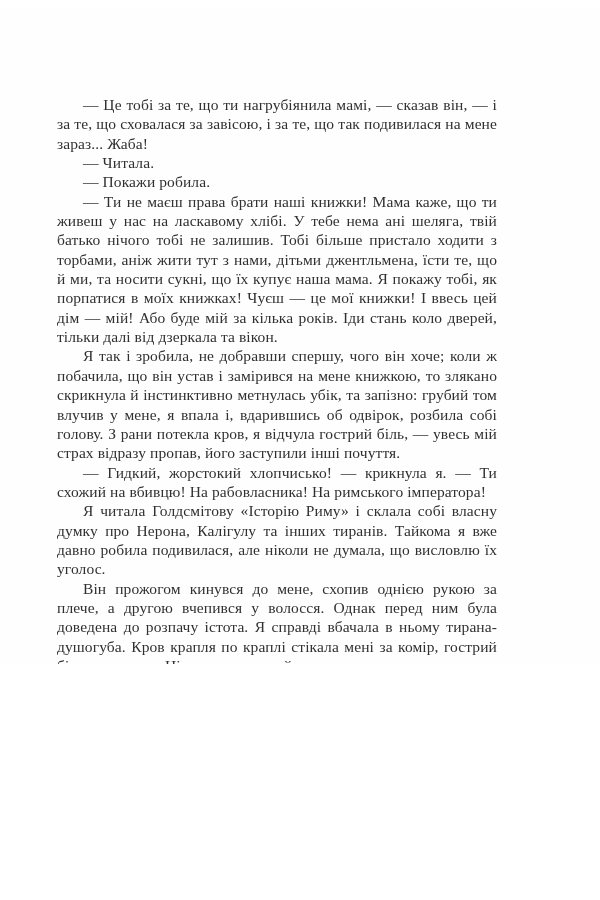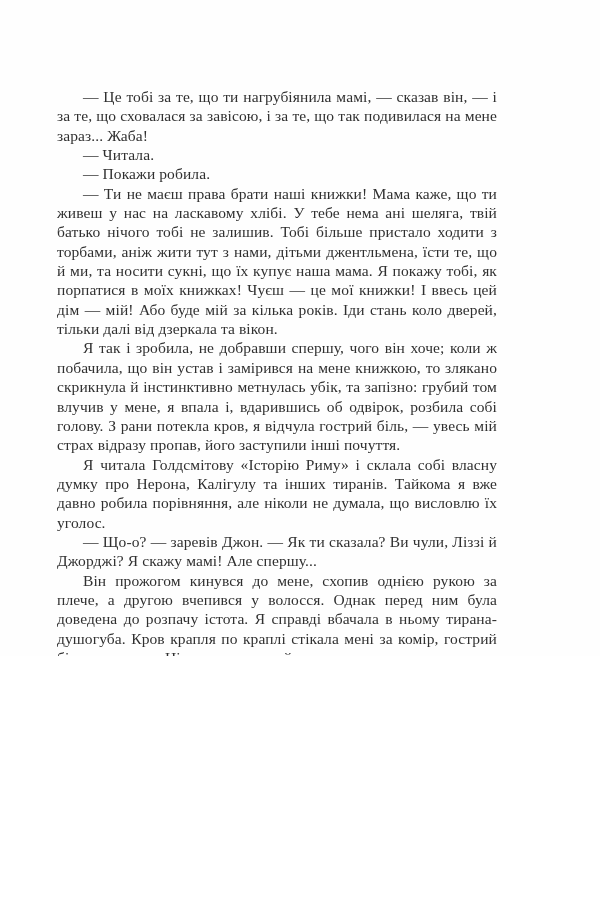--- a/index.html
+++ b/index.html
@@ -8,20 +8,21 @@
     background: #ffffff;
   }
   .book-page {
     position: relative;
     width: 600px;
     height: 656px;
     background: #fefefe;
     overflow: hidden;
     font-family: "Liberation Serif", "DejaVu Serif", serif;
     color: #303030;
+    margin-top: 8px;
   }
   .page-text {
     position: absolute;
     left: 57px;
     top: 87px;
     width: 440px;
     font-size: 15.5px;
     line-height: 19.35px;
     text-align: justify;
     letter-spacing: 0.1px;
@@ -44,18 +45,18 @@
 </head>
 <body>
 
 <div class="book-page">
   <div class="page-text">
     <p>— Це тобі за те, що ти нагрубіянила мамі, — сказав він, — і за те, що сховалася за завісою, і за те, що так подивилася на мене зараз... Жаба!</p>
     <p>— Читала.</p>
     <p>— Покажи робила.</p>
     <p>— Ти не маєш права брати наші книжки! Мама каже, що ти живеш у нас на ласкавому хлібі. У тебе нема ані шеляга, твій батько нічого тобі не залишив. Тобі більше пристало ходити з торбами, аніж жити тут з нами, дітьми джентльмена, їсти те, що й ми, та носити сукні, що їх купує наша мама. Я покажу тобі, як порпатися в моїх книжках! Чуєш — це мої книжки! І ввесь цей дім — мій! Або буде мій за кілька років. Іди стань коло дверей, тільки далі від дзеркала та вікон.</p>
     <p>Я так і зробила, не добравши спершу, чого він хоче; коли ж побачила, що він устав і замірився на мене книжкою, то злякано скрикнула й інстинктивно метнулась убік, та запізно: грубий том влучив у мене, я впала і, вдарившись об одвірок, розбила собі голову. З рани потекла кров, я відчула гострий біль, — увесь мій страх відразу пропав, його заступили інші почуття.</p>
-    <p>Я читала Голдсмітову «Історію Риму» і склала собі власну думку про Нерона, Калігулу та інших тиранів. Тайкома я вже давно робила порівняння, але ніколи не думала, що висловлю їх уголос.</p>
-    <p>— Що-о? — заревів Джон. — Як ти сказала? Ви чули, Ліззі й Джорджі? Я скажу мамі! Але спершу...</p>
+    <p>— Гидкий, жорстокий хлопчисько! — крикнула я. — Ти схожий на вбивцю! На рабовласника! На римського імператора!</p>
+    <p>Я читала Голдсмітову «Історію Риму» і склала собі власну думку про Нерона, Калігулу та інших тиранів. Тайкома я вже давно робила подивилася, але ніколи не думала, що висловлю їх уголос.</p>
     <p>Він прожогом кинувся до мене, схопив однією рукою за плече, а другою вчепився у волосся. Однак перед ним була доведена до розпачу істота. Я справді вбачала в ньому тирана-душогуба. Кров крапля по краплі стікала мені за комір, гострий біль не вщухав. Ці почуття на якийсь час приглушили страх,</p>
   </div>
   <div class="page-number">7</div>
 </div>
 
 </body></html>

